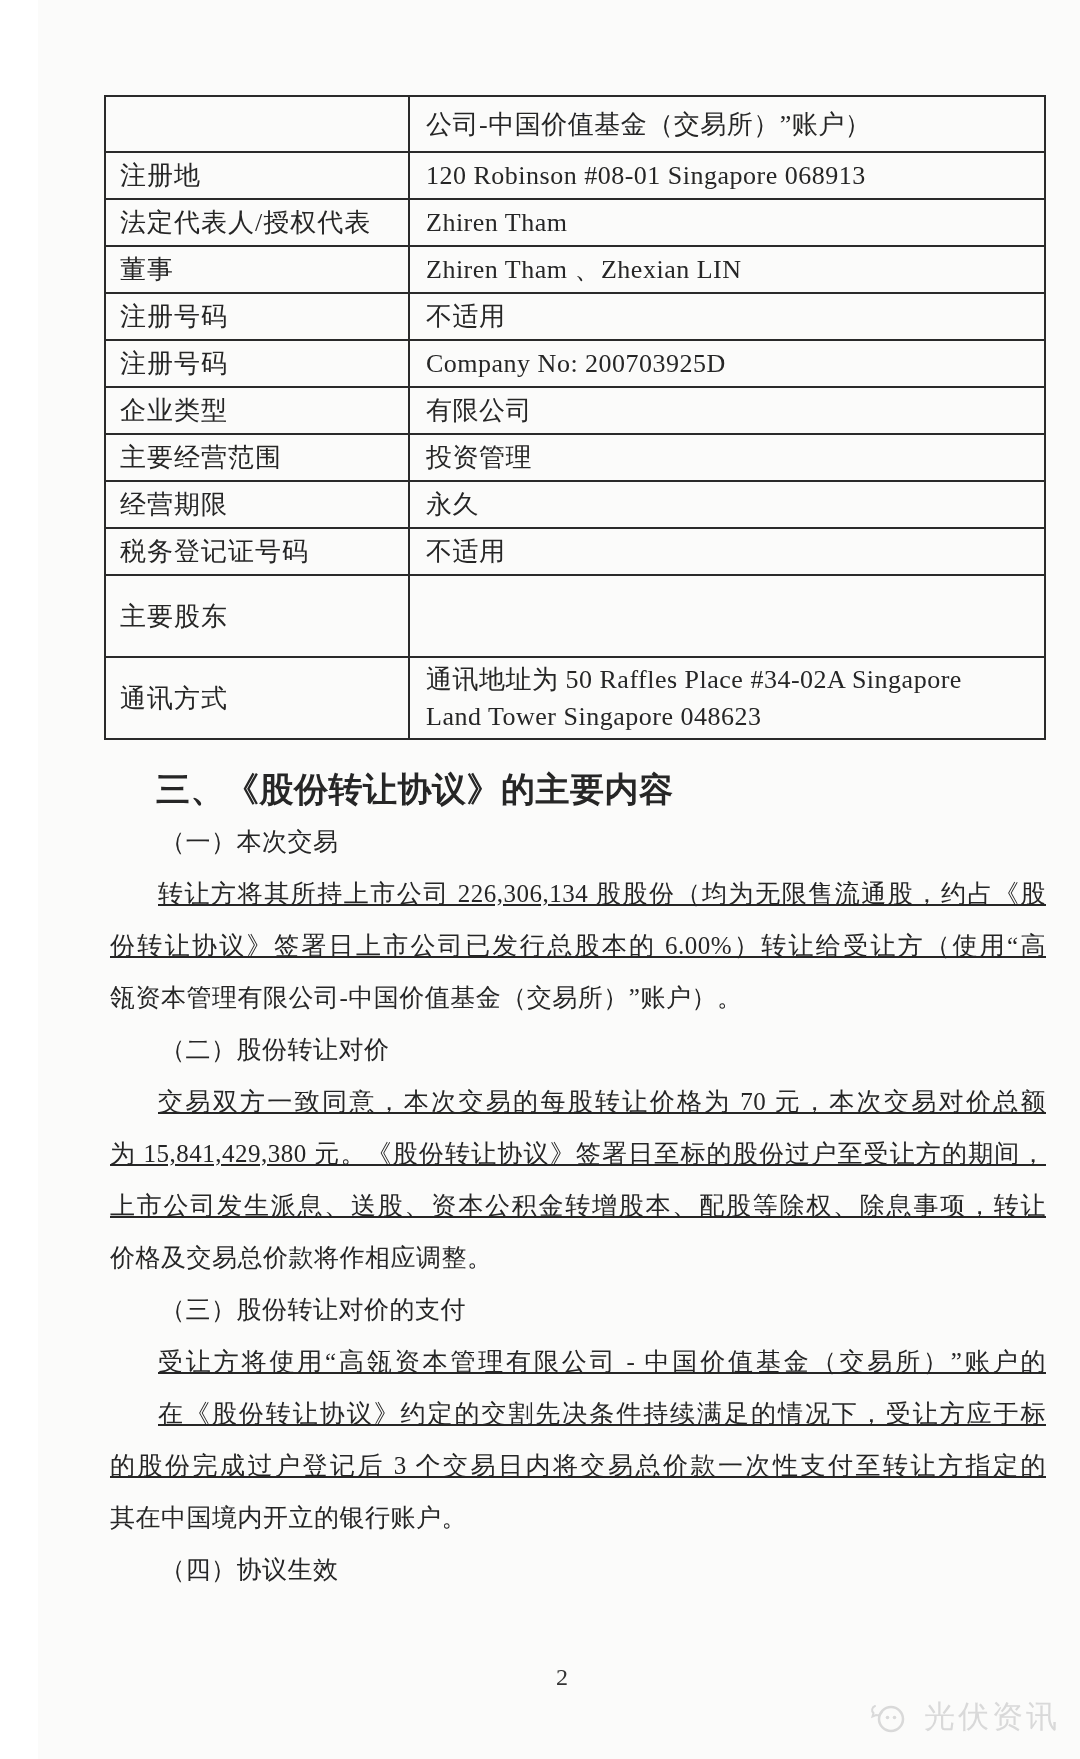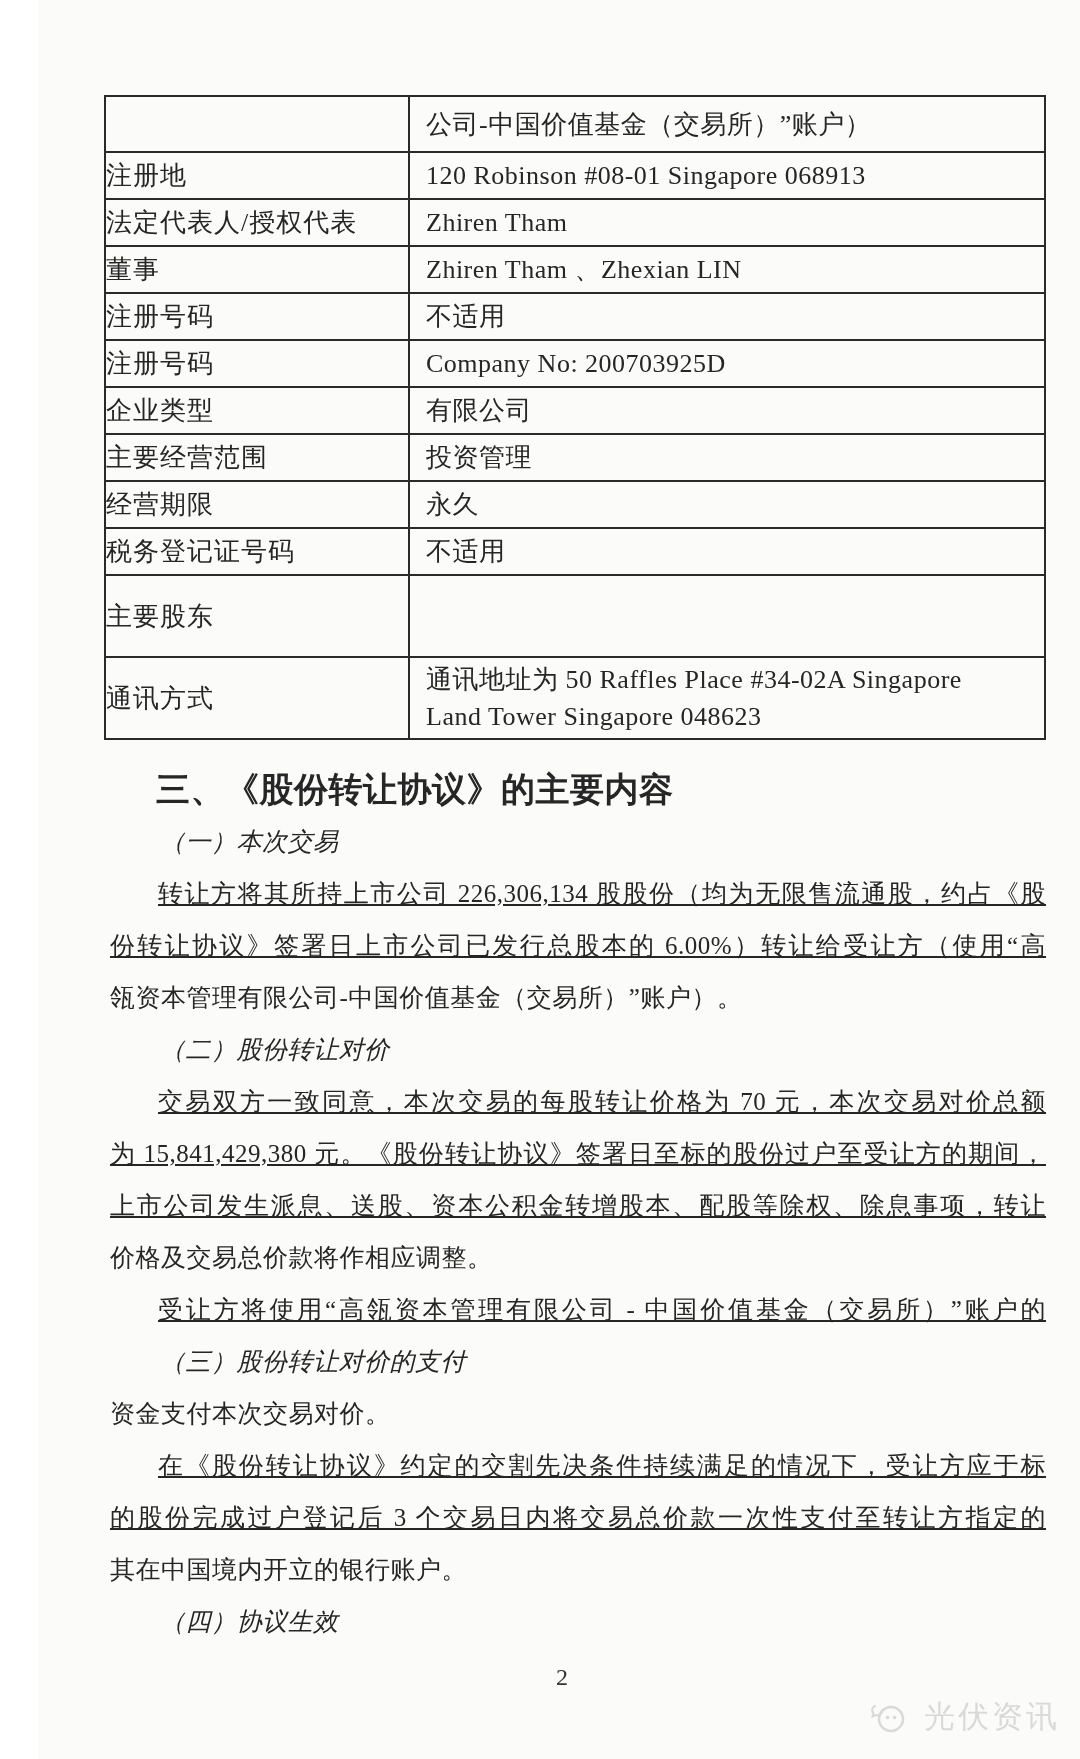--- a/index.html
+++ b/index.html
@@ -19,36 +19,36 @@
     box-sizing:border-box;
     background:#fbfbfa;
   }
   .t-row{display:flex;height:47px;border-top:2px solid #2a2a2a;box-sizing:border-box;}
   .t-row:first-child{border-top:none;height:54px;}
   .t-row.two-line{height:82px;}
   .t-label{
     width:304px;flex:0 0 304px;
     border-right:2px solid #2a2a2a;
     display:flex;align-items:center;
-    box-sizing:border-box;
+    padding-left:14px;box-sizing:border-box;
     font-size:26px;letter-spacing:1px;text-align:right;
   }
   .t-value{
     flex:1;display:flex;flex-direction:column;justify-content:center;
     padding-left:16px;padding-right:8px;box-sizing:border-box;
     font-size:26px;line-height:37px;letter-spacing:0.5px;
   }
   
   .doc-body{
     position:absolute;left:72px;top:764px;width:936px;
     font-size:25px;
   }
   .line{height:52px;line-height:52px;white-space:nowrap;letter-spacing:0.5px;}
   .line.heading{font-weight:bold;font-size:34px;padding-left:46px;}
-  .line.sub{padding-left:50px;font-style:italic;}
+  .line.sub{padding-left:50px;}
   .line.first{padding-left:48px;}
   .line.full{white-space:normal;text-align:justify;text-align-last:justify;text-decoration:underline;}
   
   .page-num{
     position:absolute;top:1664px;left:0;width:100%;
     text-align:center;font-size:24px;color:#333;
   }
   .watermark{
     position:absolute;top:1696px;right:26px;
     display:flex;align-items:center;gap:15px;
@@ -160,25 +160,24 @@
   <div class="line sub">（二）股份转让对价</div>
 
   <div class="line first full">交易双方一致同意，本次交易的每股转让价格为 70 元，本次交易对价总额</div>
 
   <div class="line cont full">为 15,841,429,380 元。《股份转让协议》签署日至标的股份过户至受让方的期间，</div>
 
   <div class="line cont full">上市公司发生派息、送股、资本公积金转增股本、配股等除权、除息事项，转让</div>
 
   <div class="line cont">价格及交易总价款将作相应调整。</div>
 
+  <div class="line sub">（三）股份转让对价的支付</div>
+
   <div class="line first full">受让方将使用“高瓴资本管理有限公司 - 中国价值基金（交易所）”账户的</div>
 
-  <div class="line sub">（三）股份转让对价的支付</div>
-
-  <div class="line cont">资金支付本次交易对价。</div>
 
   <div class="line first full">在《股份转让协议》约定的交割先决条件持续满足的情况下，受让方应于标</div>
 
   <div class="line cont full">的股份完成过户登记后 3 个交易日内将交易总价款一次性支付至转让方指定的</div>
 
   <div class="line cont">其在中国境内开立的银行账户。</div>
 
   <div class="line sub">（四）协议生效</div>
 </div>
 

